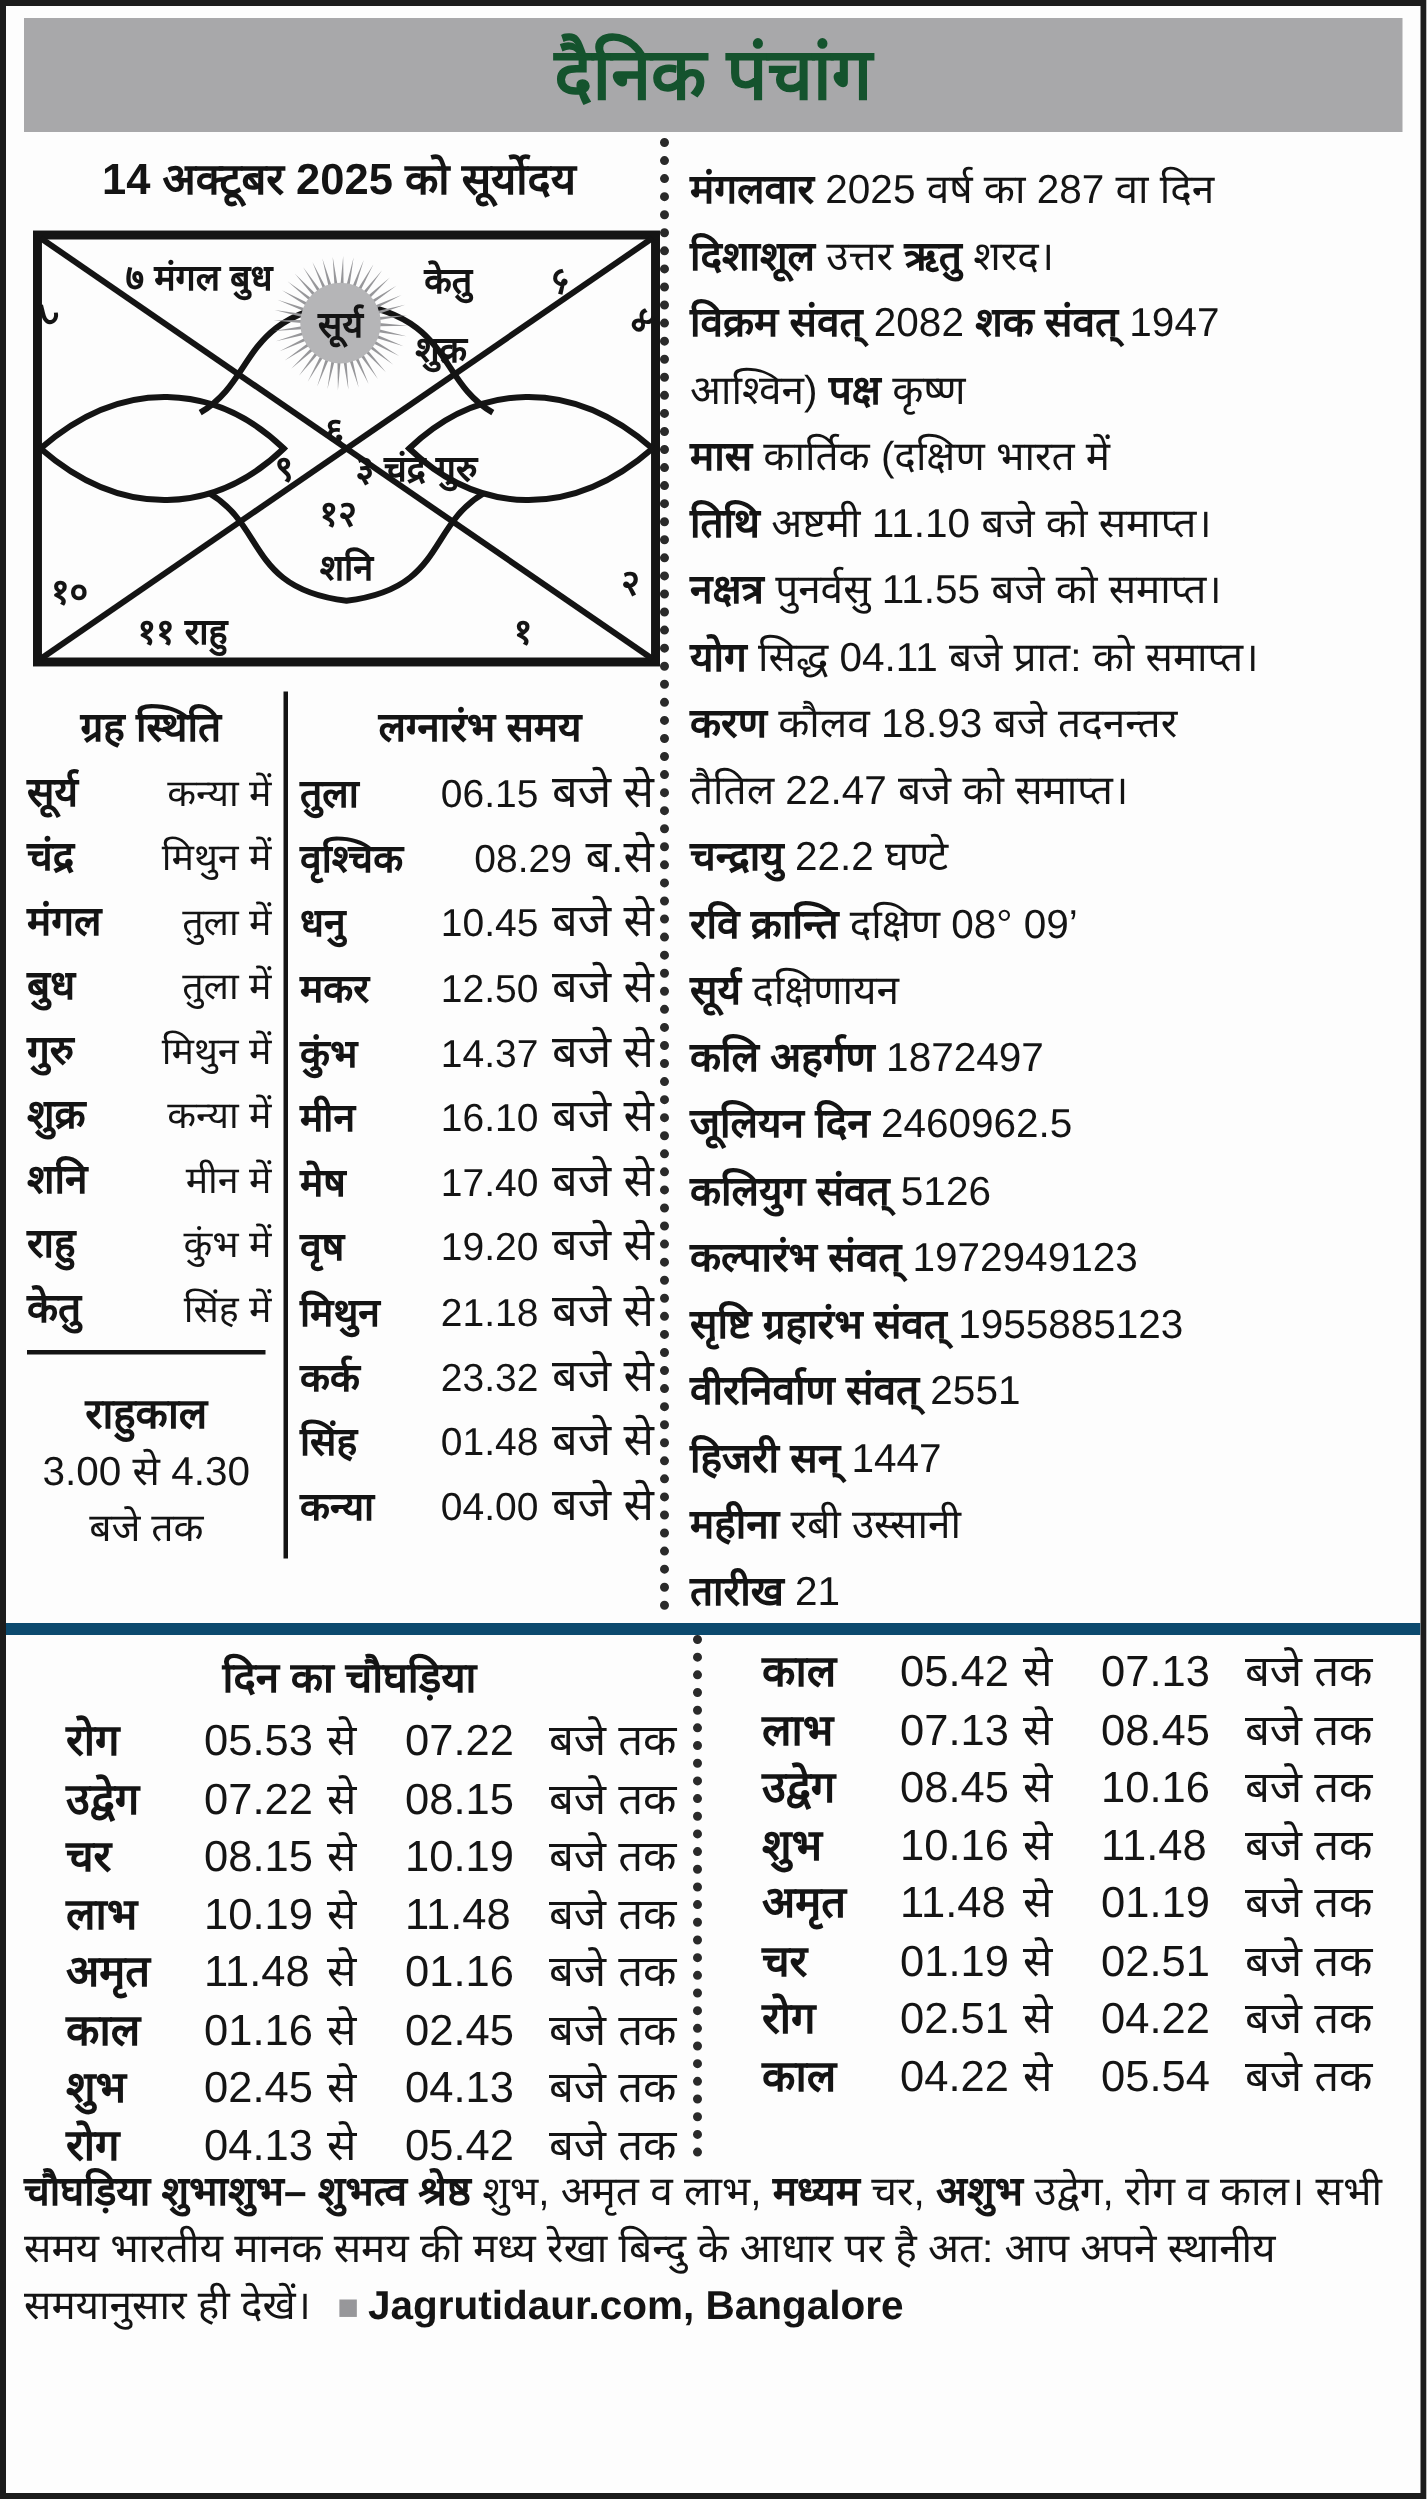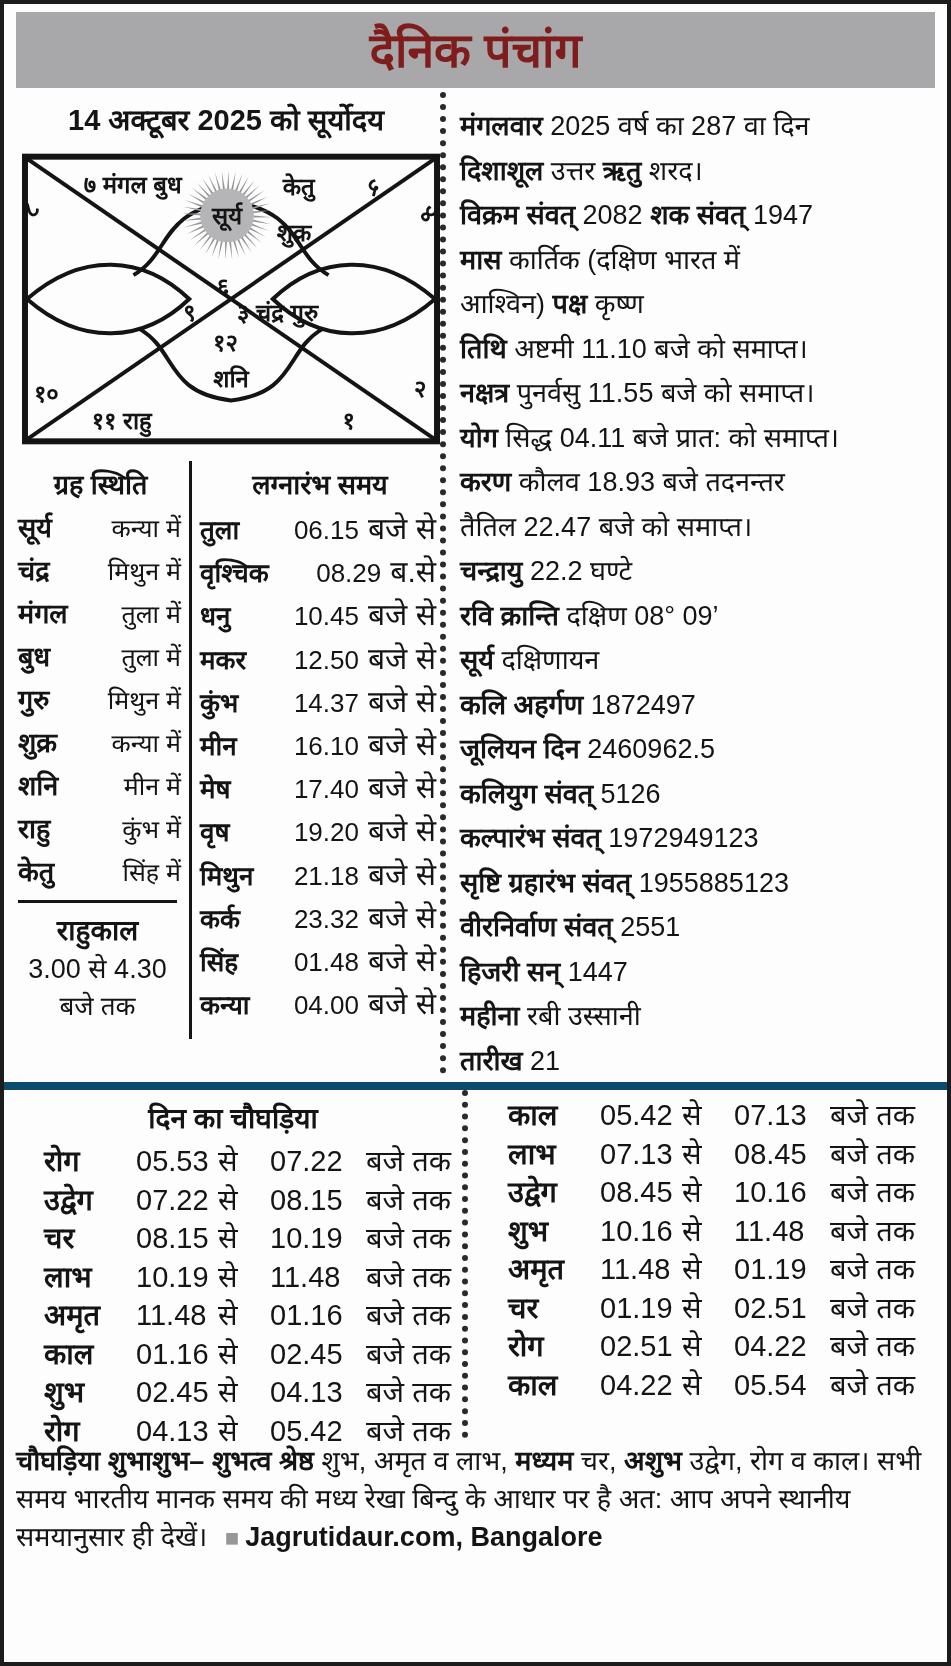--- a/index.html
+++ b/index.html
@@ -1,31 +1,31 @@
 <!DOCTYPE html>
 <html><head>
 <meta charset="utf-8">
 <style>
   html,body{margin:0;padding:0;background:#e8e8e8;}
   .page{position:relative;width:951px;height:1666px;background:#fdfdfd;border:4px solid #1c1c1c;
         box-sizing:border-box;font-family:"Liberation Sans","DejaVu Sans",sans-serif;color:#141414;overflow:hidden;}
-  .hdr{position:absolute;left:12px;right:12px;top:8px;height:76px;background:#a8a8aa;color:#7f1d1d;
+  .hdr{position:absolute;left:12px;right:12px;top:8px;height:76px;background:#a8a8aa;color:#14532d;
        font-size:48px;font-weight:bold;text-align:center;line-height:78px;}
   
   .leftcol{position:absolute;left:8px;top:88px;width:428px;}
   .chart-heading{margin-top:8px;font-size:29px;font-weight:bold;text-align:center;line-height:41px;}
   svg.kundali{display:block;margin:12px 0 0 10px;}
   .k-label{font-size:24px;font-weight:bold;fill:#141414;}
   .tables-row{display:flex;margin-top:16px;height:578px;}
   .grah-col{width:180px;border-right:3px solid #141414;box-sizing:border-box;}
   .col-title{font-size:27px;font-weight:bold;text-align:center;height:46px;line-height:48px;white-space:nowrap;}
   .grah-row{display:flex;justify-content:space-between;align-items:baseline;height:43px;line-height:43px;padding:0 8px 0 6px;}
   .g-name{font-weight:bold;font-size:27px;}
   .g-val{font-size:25px;}
-  .rahukal{margin:6px 12px 0 6px;border-top:3px solid #141414;text-align:center;padding-top:8px;}
+  .rahukal{margin:6px 12px 0 6px;border-top:3px solid #141414;text-align:center;padding-top:20px;}
   .rk-title{font-size:28px;font-weight:bold;line-height:40px;}
   .rk-time{font-size:27px;line-height:37px;}
   .rk-suffix{font-size:26px;line-height:36px;}
   .lagna-col{flex:1;padding-left:8px;}
   .lagna-row{display:flex;align-items:baseline;height:43.2px;line-height:43.2px;padding-right:4px;}
   .l-sign{font-weight:bold;font-size:26px;min-width:92px;}
   .l-time{font-size:26px;margin-left:auto;}
   .l-suf{font-size:30px;margin-left:9px;}
   
   .rightcol{position:absolute;left:436px;top:88px;width:509px;bottom:588px;border-left:6px dotted #2a2a2a;
@@ -242,22 +242,22 @@
             </div>
           </div>
       </div>
     </div>
   </div>
 
   <div class="rightcol" id="panchang-lines">
       <div class="p-line"><span class="b">मंगलवार</span><span class=""> 2025 वर्ष का 287 वा दिन</span></div>
       <div class="p-line"><span class="b">दिशाशूल</span><span class=""> उत्तर </span><span class="b">ऋतु</span><span class=""> शरद।</span></div>
       <div class="p-line"><span class="b">विक्रम संवत्</span><span class=""> 2082 </span><span class="b">शक संवत्</span><span class=""> 1947</span></div>
+      <div class="p-line"><span class="">आश्विन) </span><span class="b">पक्ष</span><span class=""> कृष्ण</span></div>
       <div class="p-line"><span class="b">मास</span><span class=""> कार्तिक (दक्षिण भारत में</span></div>
-      <div class="p-line"><span class="">आश्विन) </span><span class="b">पक्ष</span><span class=""> कृष्ण</span></div>
       <div class="p-line"><span class="b">तिथि</span><span class=""> अष्टमी 11.10 बजे को समाप्त।</span></div>
       <div class="p-line"><span class="b">नक्षत्र</span><span class=""> पुनर्वसु 11.55 बजे को समाप्त।</span></div>
       <div class="p-line"><span class="b">योग</span><span class=""> सिद्ध 04.11 बजे प्रात: को समाप्त।</span></div>
       <div class="p-line"><span class="b">करण</span><span class=""> कौलव 18.93 बजे तदनन्तर</span></div>
       <div class="p-line"><span class="">तैतिल 22.47 बजे को समाप्त।</span></div>
       <div class="p-line"><span class="b">चन्द्रायु</span><span class=""> 22.2 घण्टे</span></div>
       <div class="p-line"><span class="b">रवि क्रान्ति</span><span class=""> दक्षिण 08° 09’</span></div>
       <div class="p-line"><span class="b">सूर्य</span><span class=""> दक्षिणायन</span></div>
       <div class="p-line"><span class="b">कलि अहर्गण</span><span class=""> 1872497</span></div>
       <div class="p-line"><span class="b">जूलियन दिन</span><span class=""> 2460962.5</span></div>

